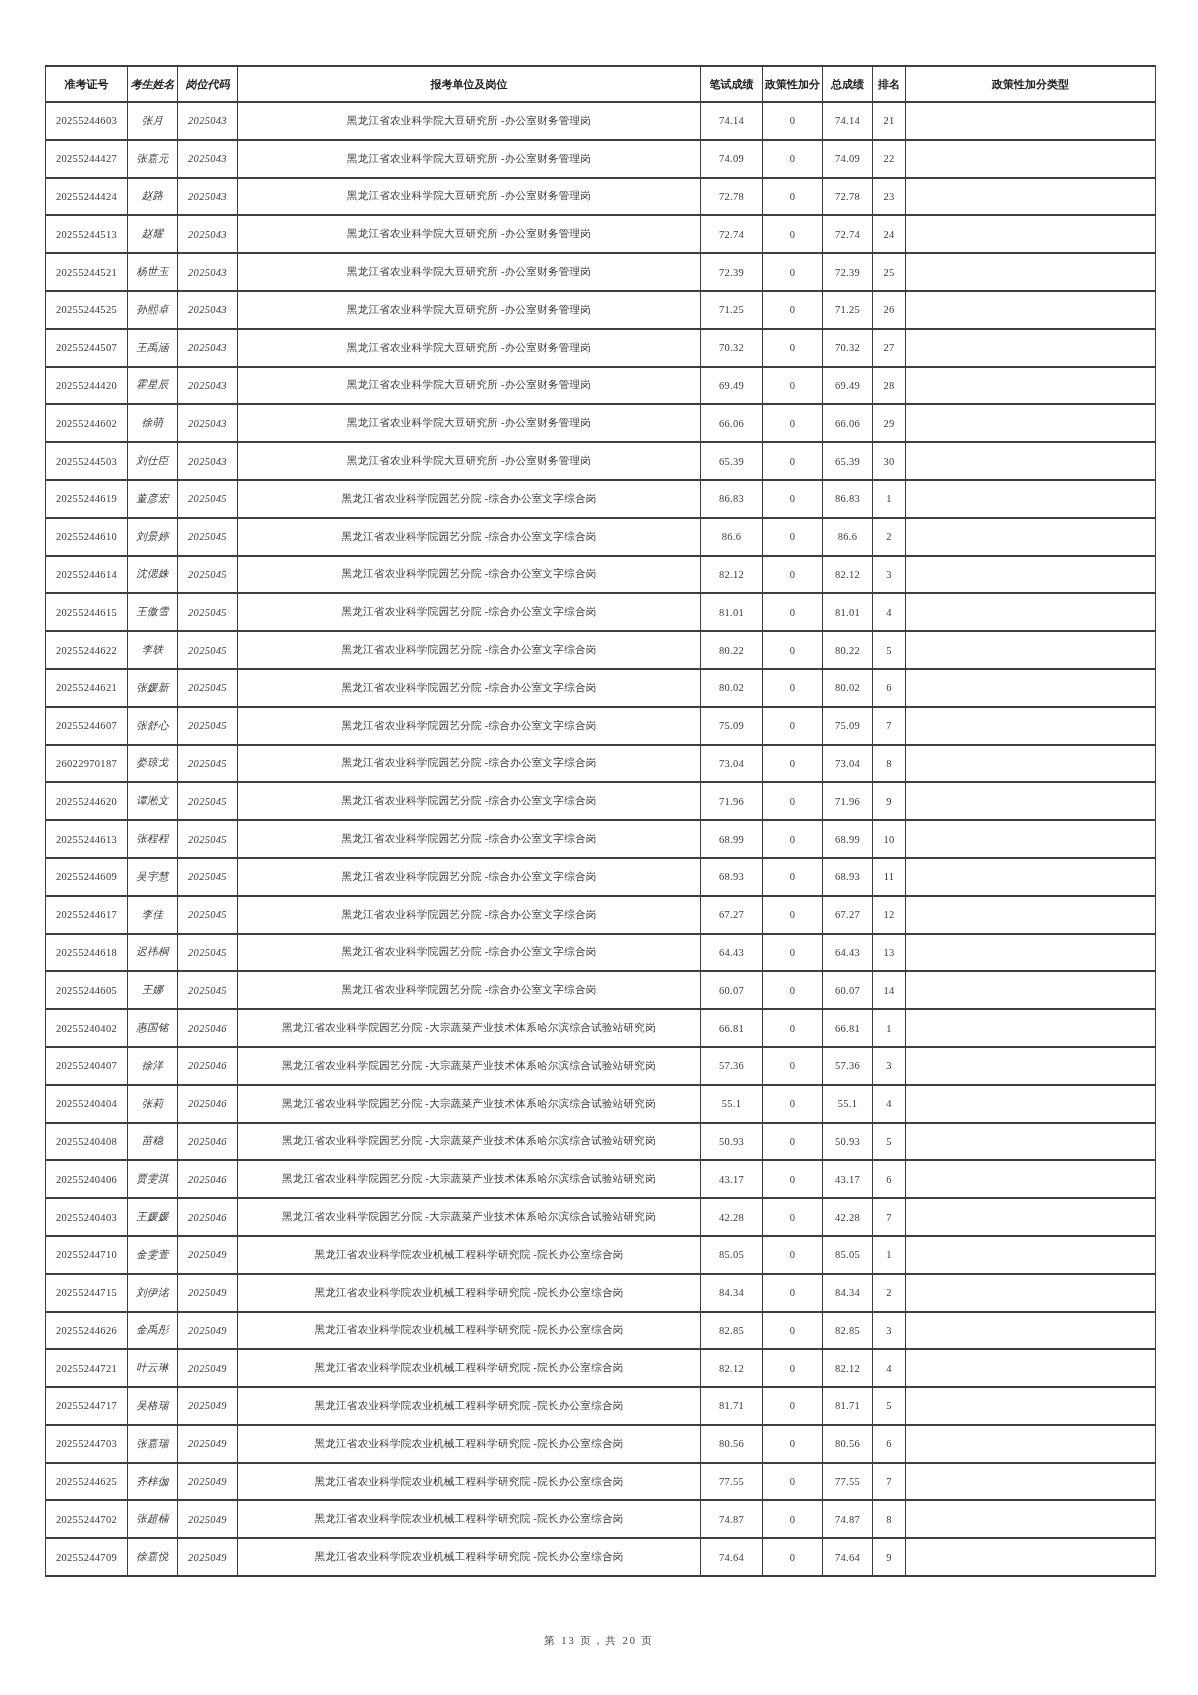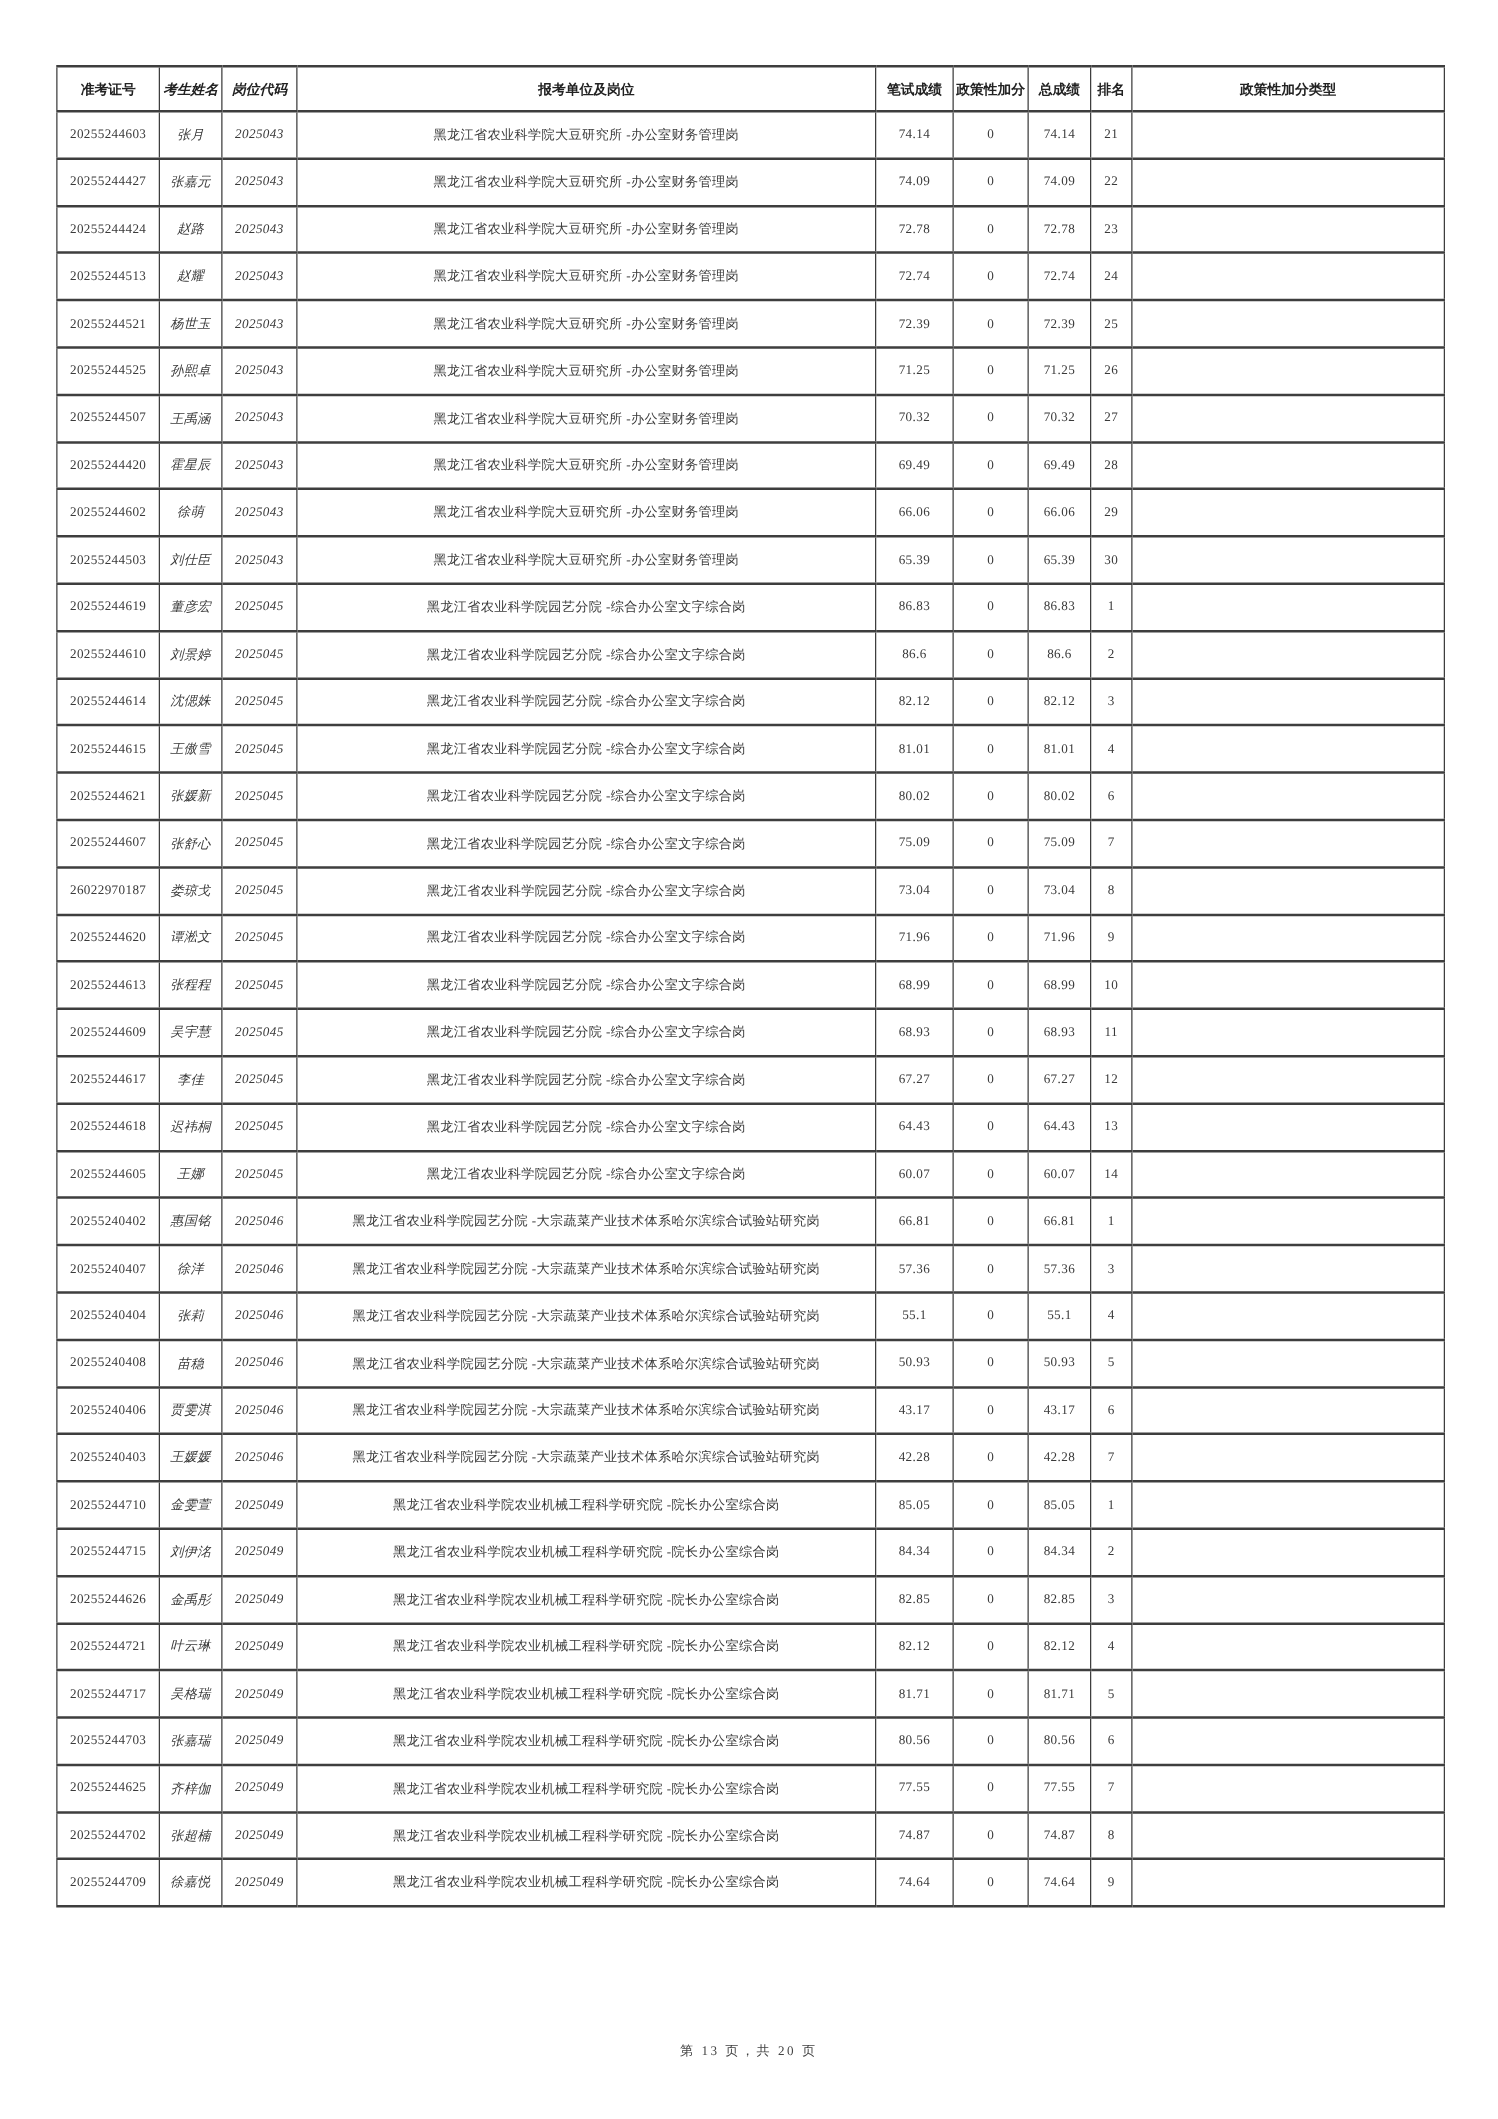--- a/index.html
+++ b/index.html
@@ -12,21 +12,21 @@
   .page {
     position: relative;
     width: 1198px;
     height: 1695px;
     background: #ffffff;
     overflow: hidden;
   }
   table.score-table {
     position: absolute;
     left: 45px;
-    top: 52px;
+    top: 65px;
     width: 1110px;
     border-collapse: collapse;
     table-layout: fixed;
     font-size: 10.5px;
     color: #3a3a3a;
   }
   table.score-table th,
   table.score-table td {
     border-left: 1px solid #3e3e3e;
     border-right: 1px solid #3e3e3e;
@@ -237,20 +237,31 @@
           <td class="col-name">王傲雪</td>
           <td class="col-code">2025045</td>
           <td class="col-position">黑龙江省农业科学院园艺分院 -综合办公室文字综合岗</td>
           <td class="col-written">81.01</td>
           <td class="col-bonus">0</td>
           <td class="col-total">81.01</td>
           <td class="col-rank">4</td>
           <td class="col-bonustype"></td>
         </tr>
         <tr>
+          <td class="col-ticket">20255244622</td>
+          <td class="col-name">李轶</td>
+          <td class="col-code">2025045</td>
+          <td class="col-position">黑龙江省农业科学院园艺分院 -综合办公室文字综合岗</td>
+          <td class="col-written">80.22</td>
+          <td class="col-bonus">0</td>
+          <td class="col-total">80.22</td>
+          <td class="col-rank">5</td>
+          <td class="col-bonustype"></td>
+        </tr>
+        <tr>
           <td class="col-ticket">20255244621</td>
           <td class="col-name">张媛新</td>
           <td class="col-code">2025045</td>
           <td class="col-position">黑龙江省农业科学院园艺分院 -综合办公室文字综合岗</td>
           <td class="col-written">80.02</td>
           <td class="col-bonus">0</td>
           <td class="col-total">80.02</td>
           <td class="col-rank">6</td>
           <td class="col-bonustype"></td>
         </tr>

